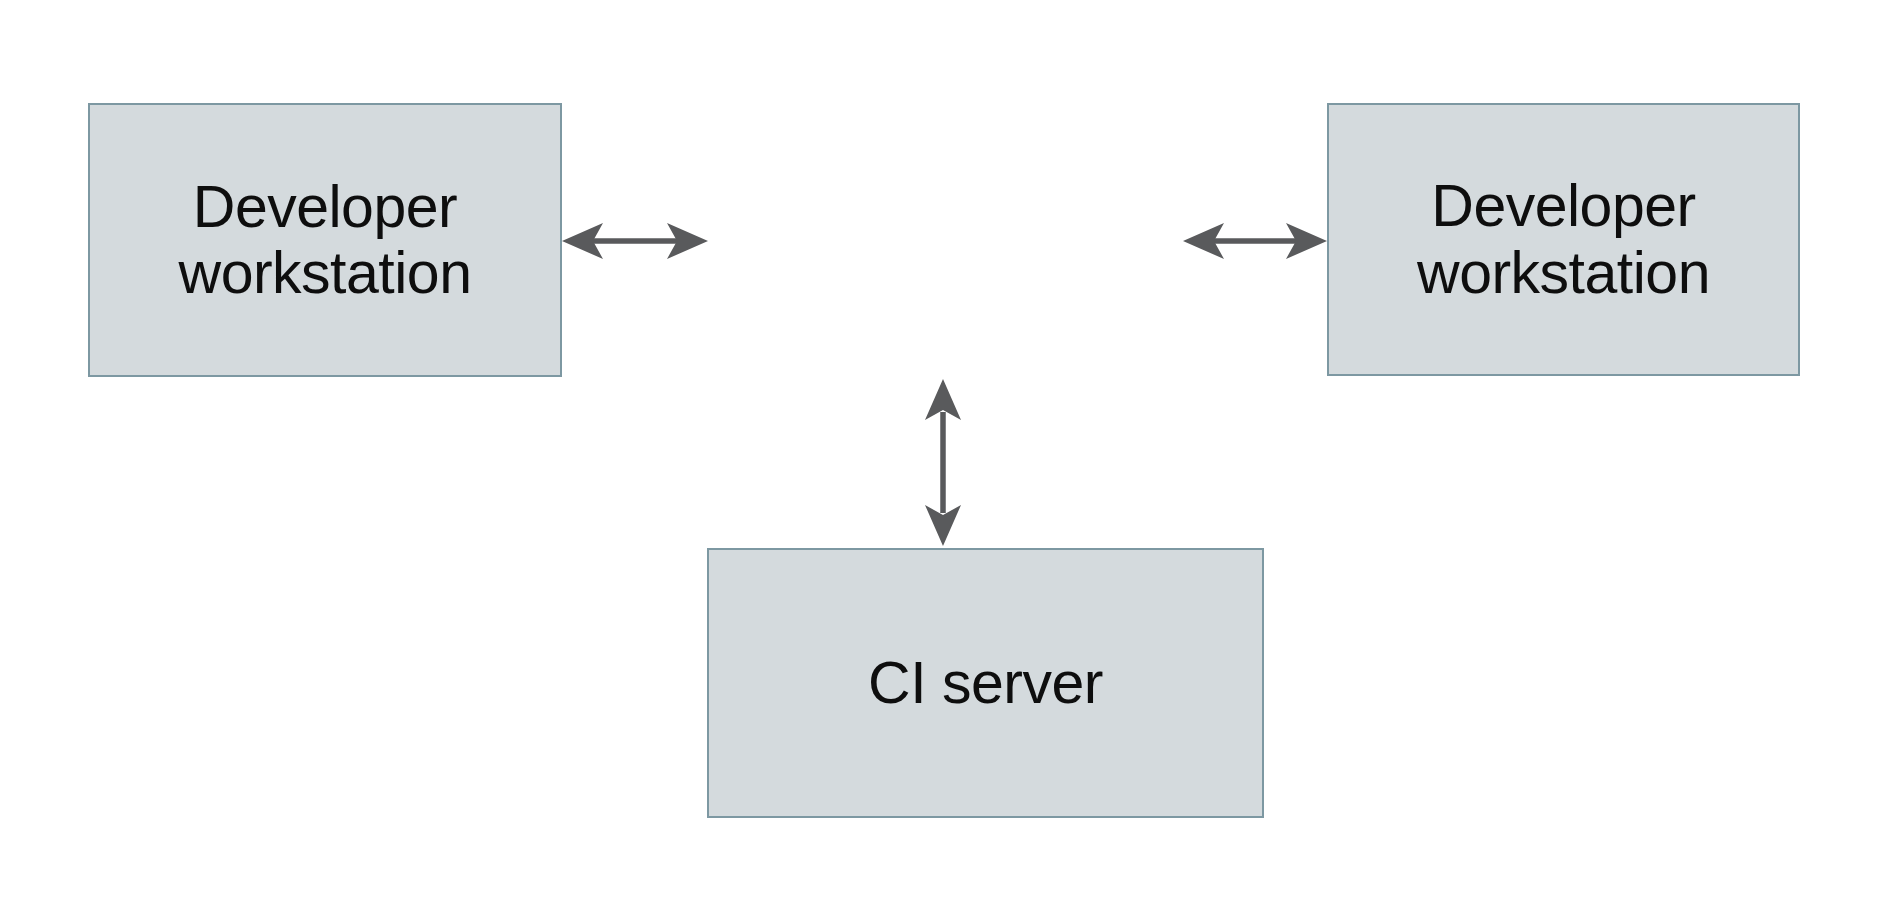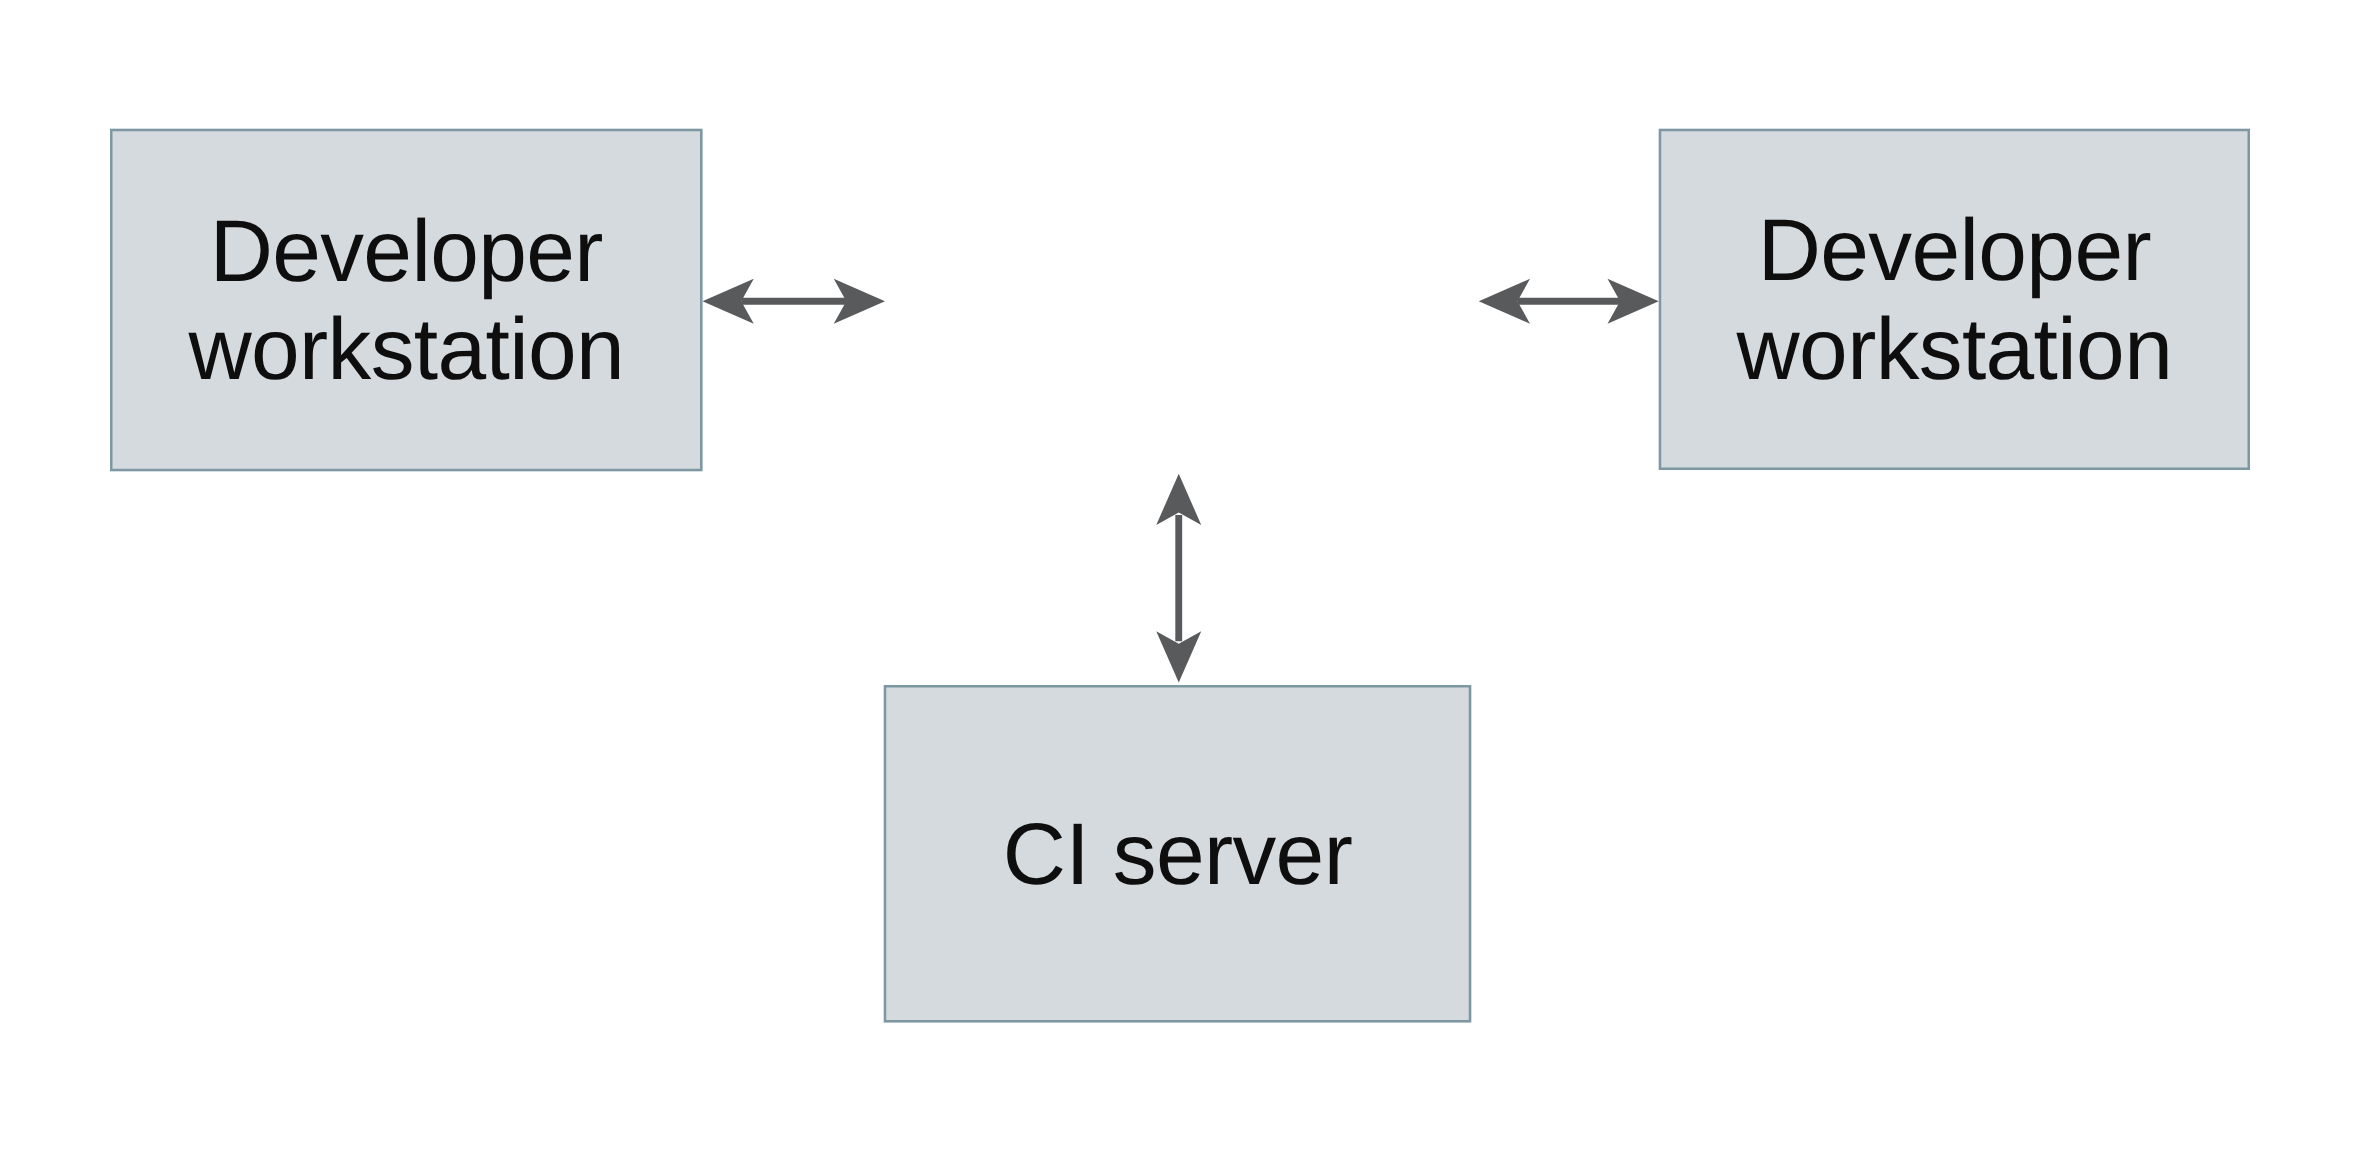--- a/index.html
+++ b/index.html
@@ -30,29 +30,29 @@
   }
   .node {
     position: absolute;
     background: var(--box-fill);
     border: 2px solid var(--box-border);
     display: flex;
     align-items: center;
     justify-content: center;
     text-align: center;
     color: var(--text-color);
-    font-size: 70px;
+    font-size: 59px;
     line-height: 1.12;
     white-space: pre-line;
     letter-spacing: -0.5px;
   }
   .node-dev-left     { left:  88px; top: 103px; width: 474px; height: 274px; }
   .node-shared-cache { left: 708px; top: 103px; width: 475px; height: 274px; }
   .node-dev-right    { left: 1327px; top: 103px; width: 473px; height: 273px; }
-  .node-ci-server    { left: 707px; top: 548px; width: 470px; height: 270px; }
+  .node-ci-server    { left: 707px; top: 548px; width: 557px; height: 270px; }
 </style>
 </head>
 <body>
 
 <div class="canvas">
 
   <svg class="arrows" width="1900" height="922" viewBox="0 0 1900 922">
 
     <g fill="var(--arrow-color)" stroke="none">
       <line x1="593" y1="241" x2="677" y2="241" stroke="var(--arrow-color)" stroke-width="5.5"></line>

